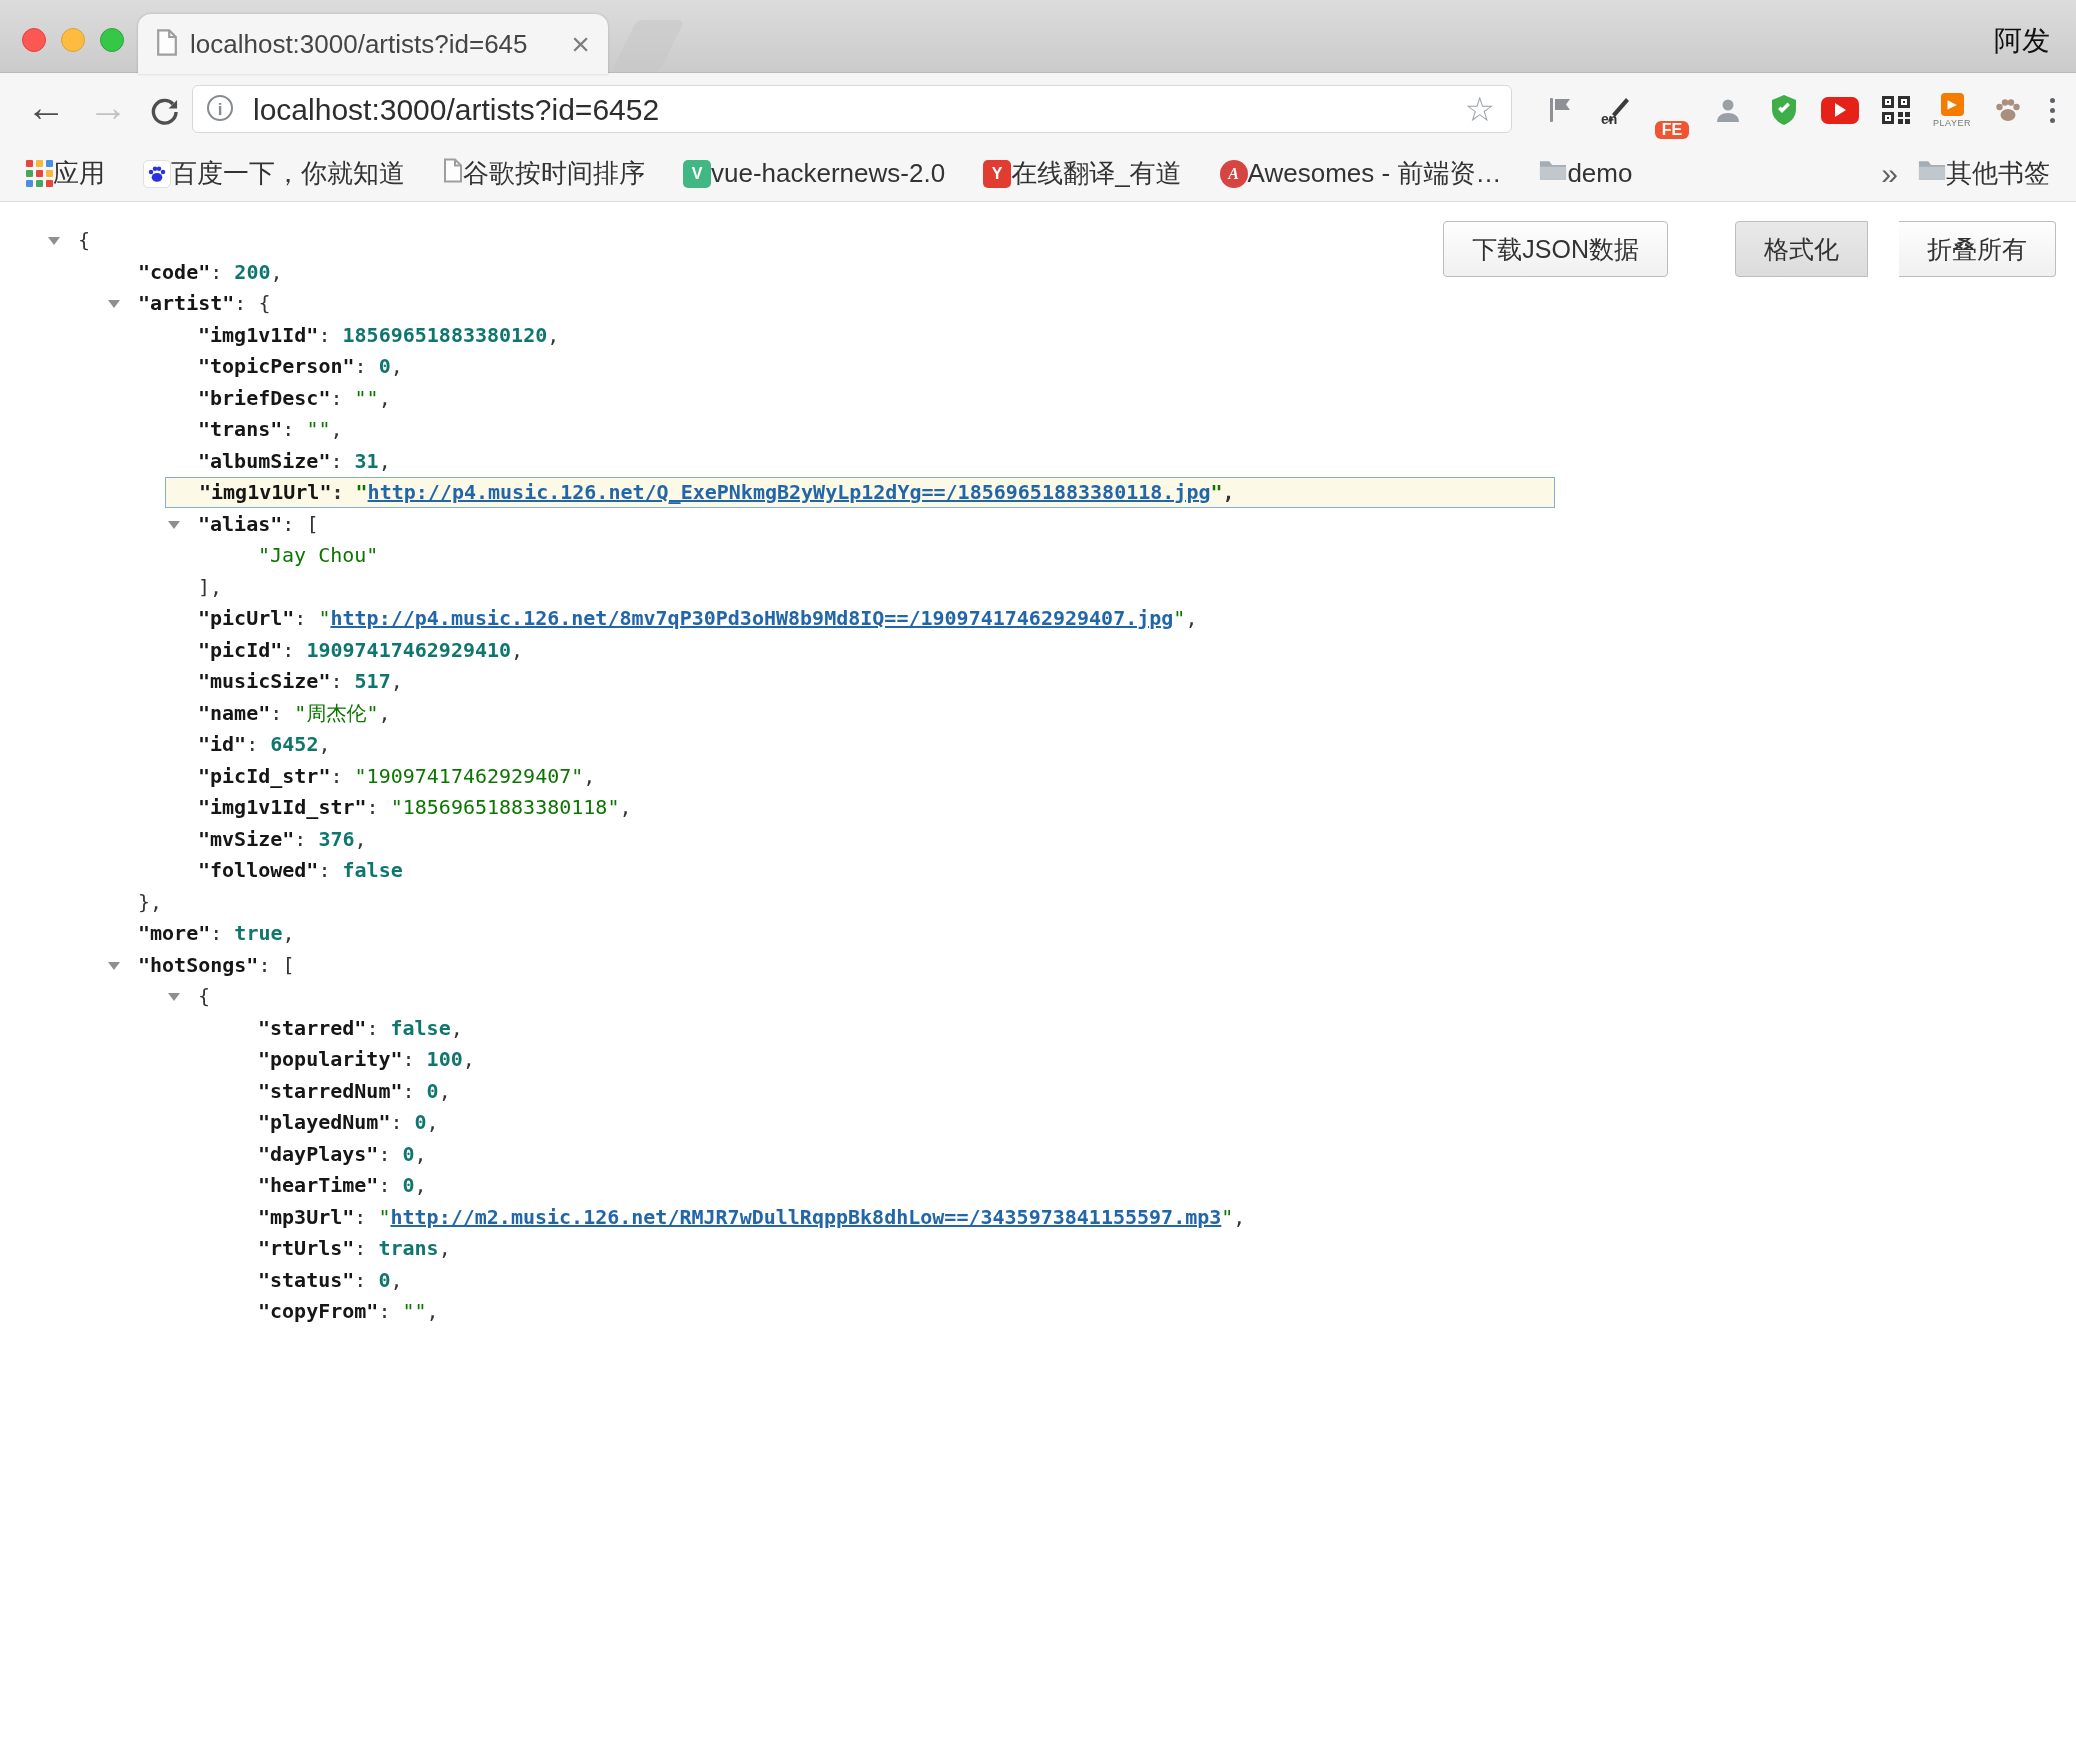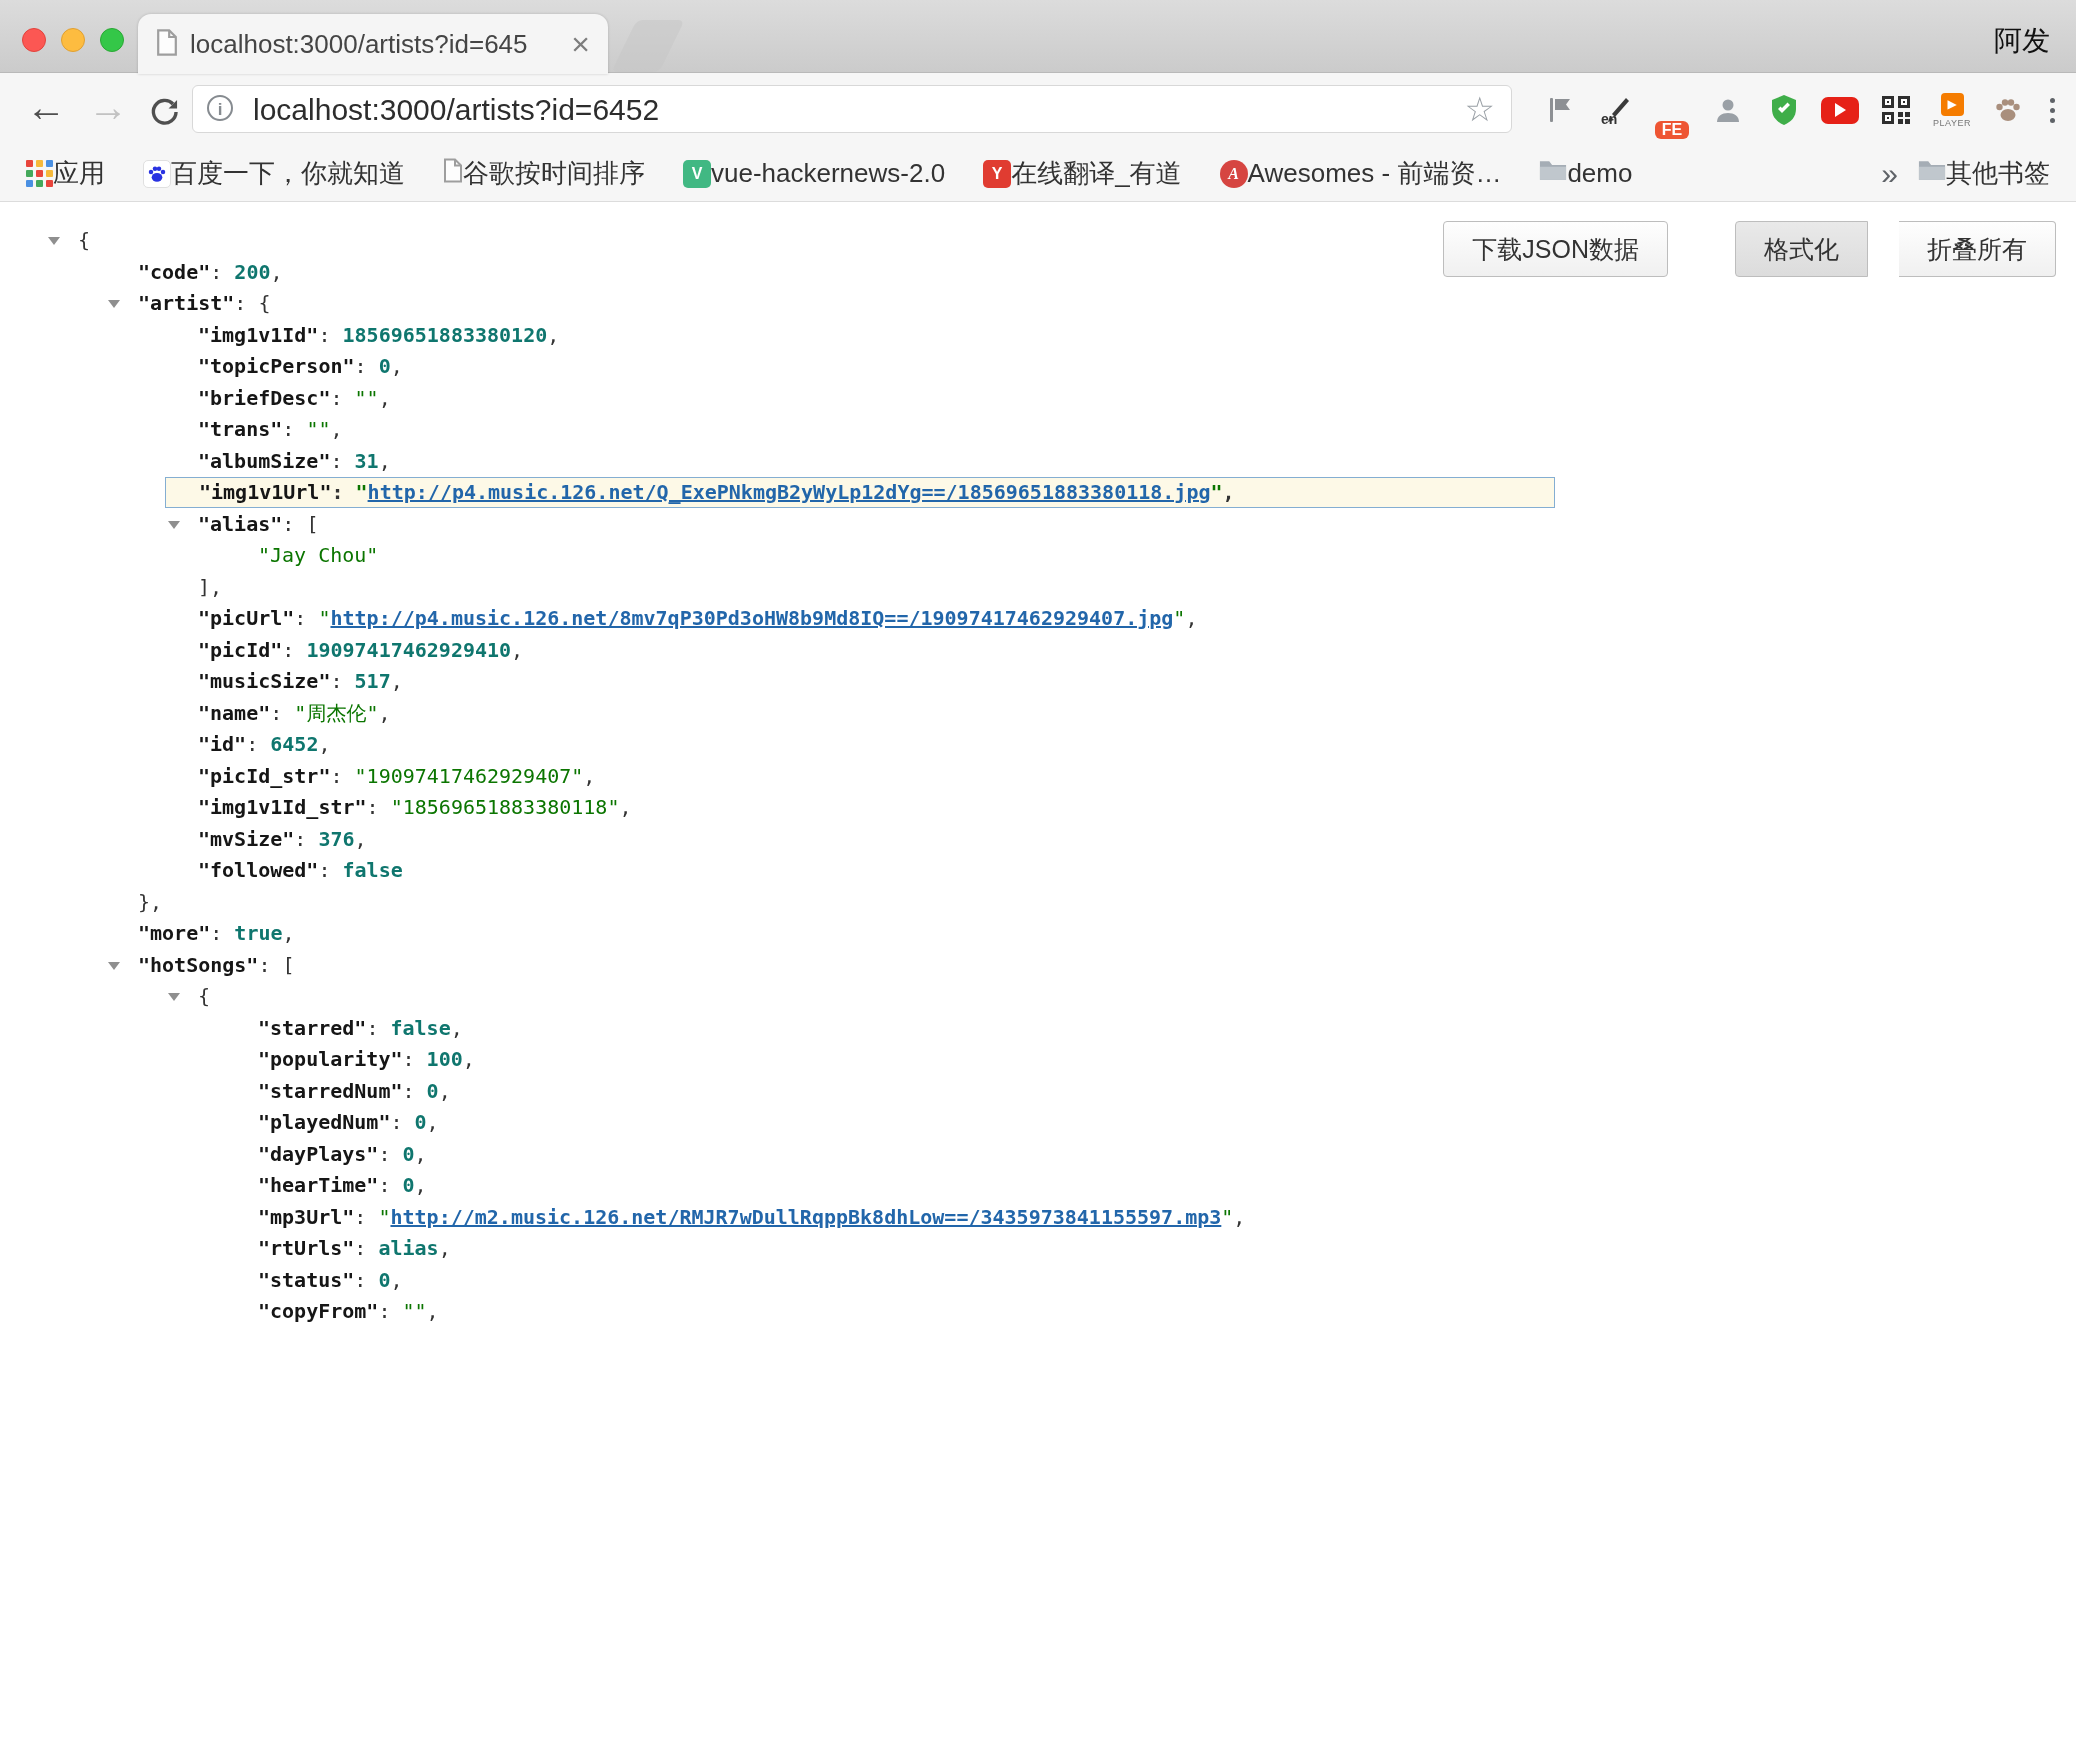--- a/index.html
+++ b/index.html
@@ -313,17 +313,17 @@
       <div class="jline" style="padding-left: 138px;"><span><span class="tk-k">"more"</span><span class="tk-p">: </span><span class="tk-v">true</span><span class="tk-p">,</span></span></div>
       <div class="jline" style="padding-left: 138px;"><span class="tri" style="left: 108px;"></span><span><span class="tk-k">"hotSongs"</span><span class="tk-p">: [</span></span></div>
       <div class="jline" style="padding-left: 198px;"><span class="tri" style="left: 168px;"></span><span><span class="tk-p">{</span></span></div>
       <div class="jline" style="padding-left: 258px;"><span><span class="tk-k">"starred"</span><span class="tk-p">: </span><span class="tk-v">false</span><span class="tk-p">,</span></span></div>
       <div class="jline" style="padding-left: 258px;"><span><span class="tk-k">"popularity"</span><span class="tk-p">: </span><span class="tk-n">100</span><span class="tk-p">,</span></span></div>
       <div class="jline" style="padding-left: 258px;"><span><span class="tk-k">"starredNum"</span><span class="tk-p">: </span><span class="tk-n">0</span><span class="tk-p">,</span></span></div>
       <div class="jline" style="padding-left: 258px;"><span><span class="tk-k">"playedNum"</span><span class="tk-p">: </span><span class="tk-n">0</span><span class="tk-p">,</span></span></div>
       <div class="jline" style="padding-left: 258px;"><span><span class="tk-k">"dayPlays"</span><span class="tk-p">: </span><span class="tk-n">0</span><span class="tk-p">,</span></span></div>
       <div class="jline" style="padding-left: 258px;"><span><span class="tk-k">"hearTime"</span><span class="tk-p">: </span><span class="tk-n">0</span><span class="tk-p">,</span></span></div>
       <div class="jline" style="padding-left: 258px;"><span><span class="tk-k">"mp3Url"</span><span class="tk-p">: </span><span class="tk-s">"</span><a class="tk-l" href="#">http://m2.music.126.net/RMJR7wDullRqppBk8dhLow==/3435973841155597.mp3</a><span class="tk-s">"</span><span class="tk-p">,</span></span></div>
-      <div class="jline" style="padding-left: 258px;"><span><span class="tk-k">"rtUrls"</span><span class="tk-p">: </span><span class="tk-v">alias</span><span class="tk-p">,</span></span></div>
+      <div class="jline" style="padding-left: 258px;"><span><span class="tk-k">"rtUrls"</span><span class="tk-p">: </span><span class="tk-v">trans</span><span class="tk-p">,</span></span></div>
       <div class="jline" style="padding-left: 258px;"><span><span class="tk-k">"status"</span><span class="tk-p">: </span><span class="tk-n">0</span><span class="tk-p">,</span></span></div>
       <div class="jline" style="padding-left: 258px;"><span><span class="tk-k">"copyFrom"</span><span class="tk-p">: </span><span class="tk-s">""</span><span class="tk-p">,</span></span></div>
     </div>
 </div>
 
 </body></html>

